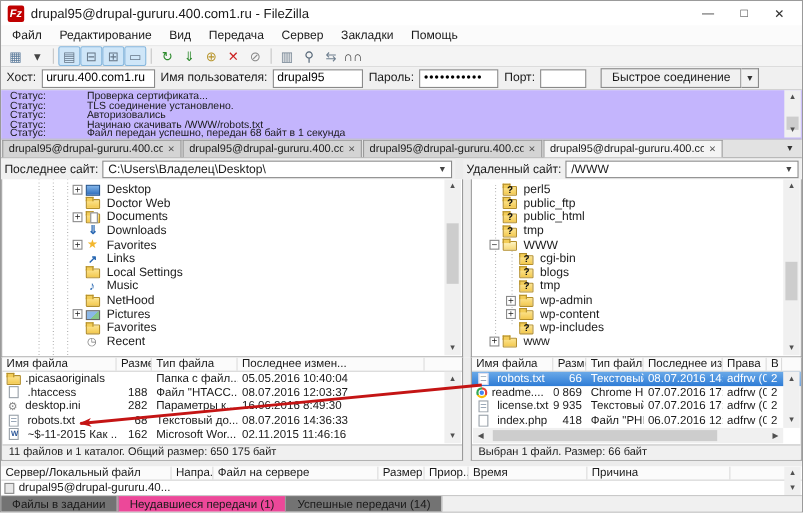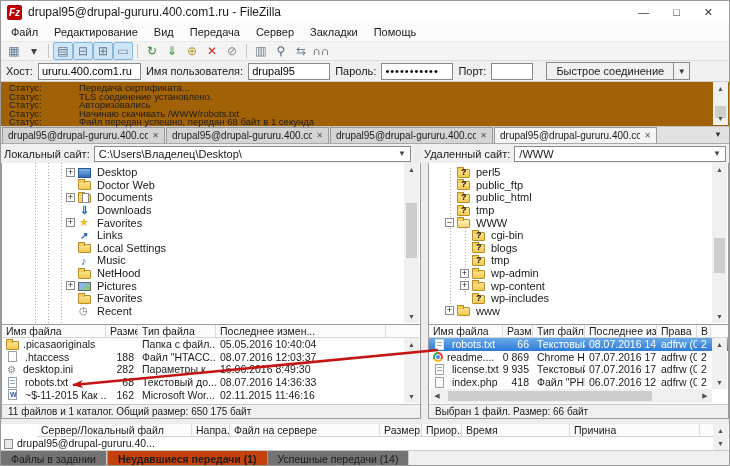--- a/index.html
+++ b/index.html
@@ -32,21 +32,21 @@
   .qc{height:21px;background:#f0f0f0;display:flex;align-items:center;padding:0 5px;gap:5px;
       border-bottom:1px solid #cfcfcf;}
   .qc label{white-space:nowrap;}
   .qc input{height:17px;border:1px solid #8a8a8a;font-size:11px;padding:0 3px;font-family:inherit;background:#fff;}
   .in-host{width:103px;} .in-user{width:82px;} .in-pass{width:72px;letter-spacing:1px;} .in-port{width:42px;}
   .qc-btn{height:18px;border:1px solid #8a8a8a;background:#f1f1f1;padding:0 9px;display:flex;align-items:center;white-space:nowrap;}
   .qc-caret{height:18px;width:16px;border:1px solid #8a8a8a;border-left:none;background:#f1f1f1;
             display:flex;align-items:center;justify-content:center;font-size:8px;color:#333;}
 
   
-  .log{height:45px;background:#a16207;position:relative;padding-top:2px;font-size:9.5px;border-bottom:1px solid #c4c4c4;}
+  .log{height:45px;background:#c4b5fd;position:relative;padding-top:2px;font-size:9.5px;border-bottom:1px solid #c4c4c4;}
   .log-line{display:flex;height:8.6px;line-height:8.6px;white-space:nowrap;}
   .log-label{width:78px;padding-left:8px;flex:none;}
 
   
   .sb{position:absolute;background:#f0f0f0;z-index:5;}
   .sb-v{width:15px;} .sb-h{height:14px;}
   .sb-btn{position:absolute;width:15px;height:13px;display:flex;align-items:center;justify-content:center;
           font-size:7px;color:#505050;}
   .sb-h .sb-btn{width:14px;height:14px;}
   .sb-thumb{position:absolute;background:#cdcdcd;}
@@ -126,27 +126,27 @@
   .frow.sel{background:linear-gradient(#6aa9e8,#2e7cd6);color:#fff;}
   .frow.sel .g-text-file-icon{border-color:#dde;}
   .c-name{width:104px;} .c-size{width:32px;} .c-type{width:78px;} .c-mod{width:170px;}
   .flist.right .c-name{width:74px;} .flist.right .c-size{width:30px;} .flist.right .c-type{width:52px;}
   .flist.right .c-mod{width:72px;} .c-perm{width:40px;} .c-own{width:14px;}
   .lstatus{margin-top:auto;height:14px;background:#f0f0f0;border-top:1px solid #c4c4c4;
            padding:1px 6px 0;font-size:10px;white-space:nowrap;overflow:hidden;flex:none;}
 
   
   .queue{height:31px;background:#fff;border-top:5px solid #ececec;position:relative;overflow:hidden;}
-  .qhead{height:13px;display:flex;background:#fbfbfb;border-bottom:1px solid #d5d5d5;margin-left:36px;}
+  .qhead{height:13px;display:flex;background:#fbfbfb;border-bottom:1px solid #d5d5d5;}
   .c-q1{width:155px;} .c-q2{width:38px;} .c-q3{width:150px;} .c-q4{width:42px;} .c-q5{width:40px;} .c-q6{width:108px;} .c-q7{width:130px;}
   .qrow{height:12px;display:flex;align-items:flex-end;padding-left:3px;font-size:10.5px;}
   .qtabs{height:17px;background:#f0f0f0;border-top:1px solid #c9c9c9;display:flex;}
   .qtab{padding:0 10px;height:16px;line-height:16px;font-size:10.5px;background:#737373;
         border-right:1px solid #c9c9c9;white-space:nowrap;}
-  .qtab.active{background:#c2410c;font-weight:bold;border-left:1px solid #9a9a9a;border-right:1px solid #9a9a9a;}
+  .qtab.active{background:#ec4899;font-weight:normal;border-left:1px solid #9a9a9a;border-right:1px solid #9a9a9a;}
 
   .arrow-overlay{position:absolute;inset:0;z-index:60;pointer-events:none;}
 </style>
 </head>
 <body>
 
 <div class="win">
 
   <div class="titlebar">
     <div class="logo">Fz</div>
@@ -257,21 +257,21 @@
       <div class="qc-btn">Быстрое соединение</div>
       <div class="qc-caret">▼</div>
     </div>
   </div>
 
   <div class="log">
     <div>
 
         <div class="log-line">
           <span class="log-label">Статус:</span>
-          <span>Передача сертификата...</span>
+          <span>Проверка сертификата...</span>
         </div>
 
         <div class="log-line">
           <span class="log-label">Статус:</span>
           <span>TLS соединение установлено.</span>
         </div>
 
         <div class="log-line">
           <span class="log-label">Статус:</span>
           <span>Авторизовались</span>
@@ -315,21 +315,21 @@
         <div class="ftab active">
           <span class="tab-label">drupal95@drupal-gururu.400.com1.ru</span>
           <span class="tab-close">✕</span>
         </div>
       </div>
     <span class="tab-overflow">▼</span>
   </div>
 
   <div class="pathrow">
     <div class="pathbar left">
-      <label>Локальный сайт:</label>
+      <label>Последнее сайт:</label>
       <div class="combo">
         <span>C:\Users\Владелец\Desktop\</span>
         <span class="caret">▼</span>
       </div>
     </div>
     <div class="pathbar right">
       <label>Удаленный сайт:</label>
       <div class="combo">
         <span>/WWW</span>
         <span class="caret">▼</span>

